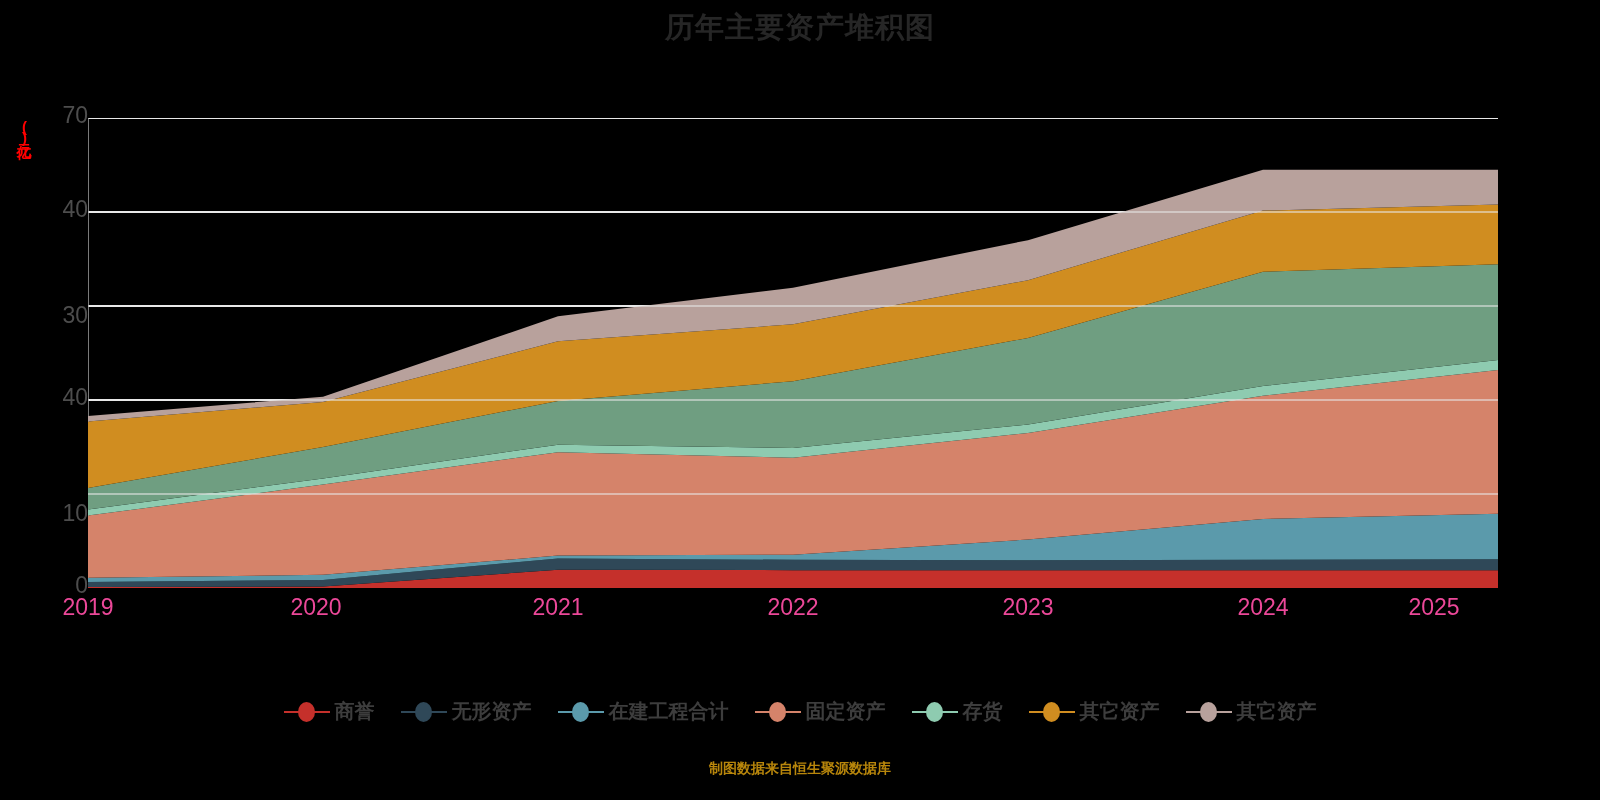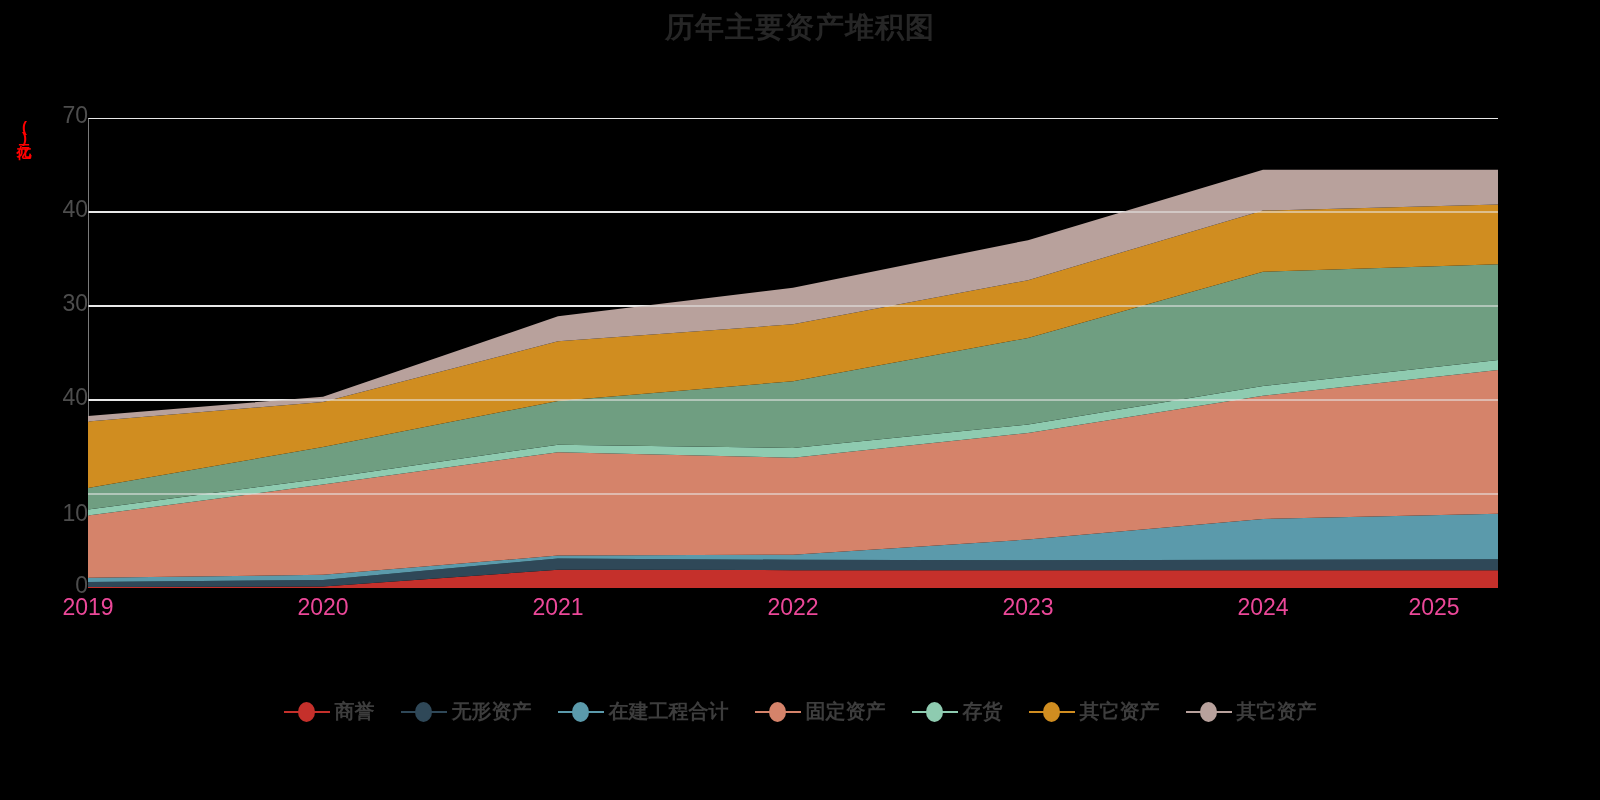--- a/index.html
+++ b/index.html
@@ -51,27 +51,27 @@
 <div id="root">
 
   <div id="chart-title">历年主要资产堆积图</div>
 
   <div id="yaxis-title">(亿元)</div>
 
   <div id="yticks-container">
       <div class="ytick" style="top: 572px;">0</div>
       <div class="ytick" style="top: 500px;">10</div>
       <div class="ytick" style="top: 384px;">40</div>
-      <div class="ytick" style="top: 290px;">30</div>
+      <div class="ytick" style="top: 302px;">30</div>
       <div class="ytick" style="top: 196px;">40</div>
       <div class="ytick" style="top: 102px;">70</div>
     </div>
   <div id="xticks-container">
       <div class="xtick" style="left: 28px;">2019</div>
-      <div class="xtick" style="left: 263px;">2020</div>
+      <div class="xtick" style="left: 256px;">2020</div>
       <div class="xtick" style="left: 498px;">2021</div>
       <div class="xtick" style="left: 733px;">2022</div>
       <div class="xtick" style="left: 968px;">2023</div>
       <div class="xtick" style="left: 1203px;">2024</div>
       <div class="xtick" style="left: 1374px;">2025</div>
     </div>
 
   <div id="plot">
     <svg id="plot-svg" width="1410" height="470" viewBox="0 0 1410 470" preserveAspectRatio="none">
       <g id="grid-group">
@@ -159,14 +159,15 @@
       </div>
       <div class="legend-item">
         <div class="legend-marker">
           <div class="legend-line" style="background: rgb(184, 161, 156);"></div>
           <div class="legend-dot" style="background: rgb(184, 161, 156);"></div>
         </div>
         <div class="legend-label">其它资产</div>
       </div>
     </div>
 
+  <div id="footer">制图数据来自恒生聚源数据库</div>
 
 </div>
 
 </body></html>

